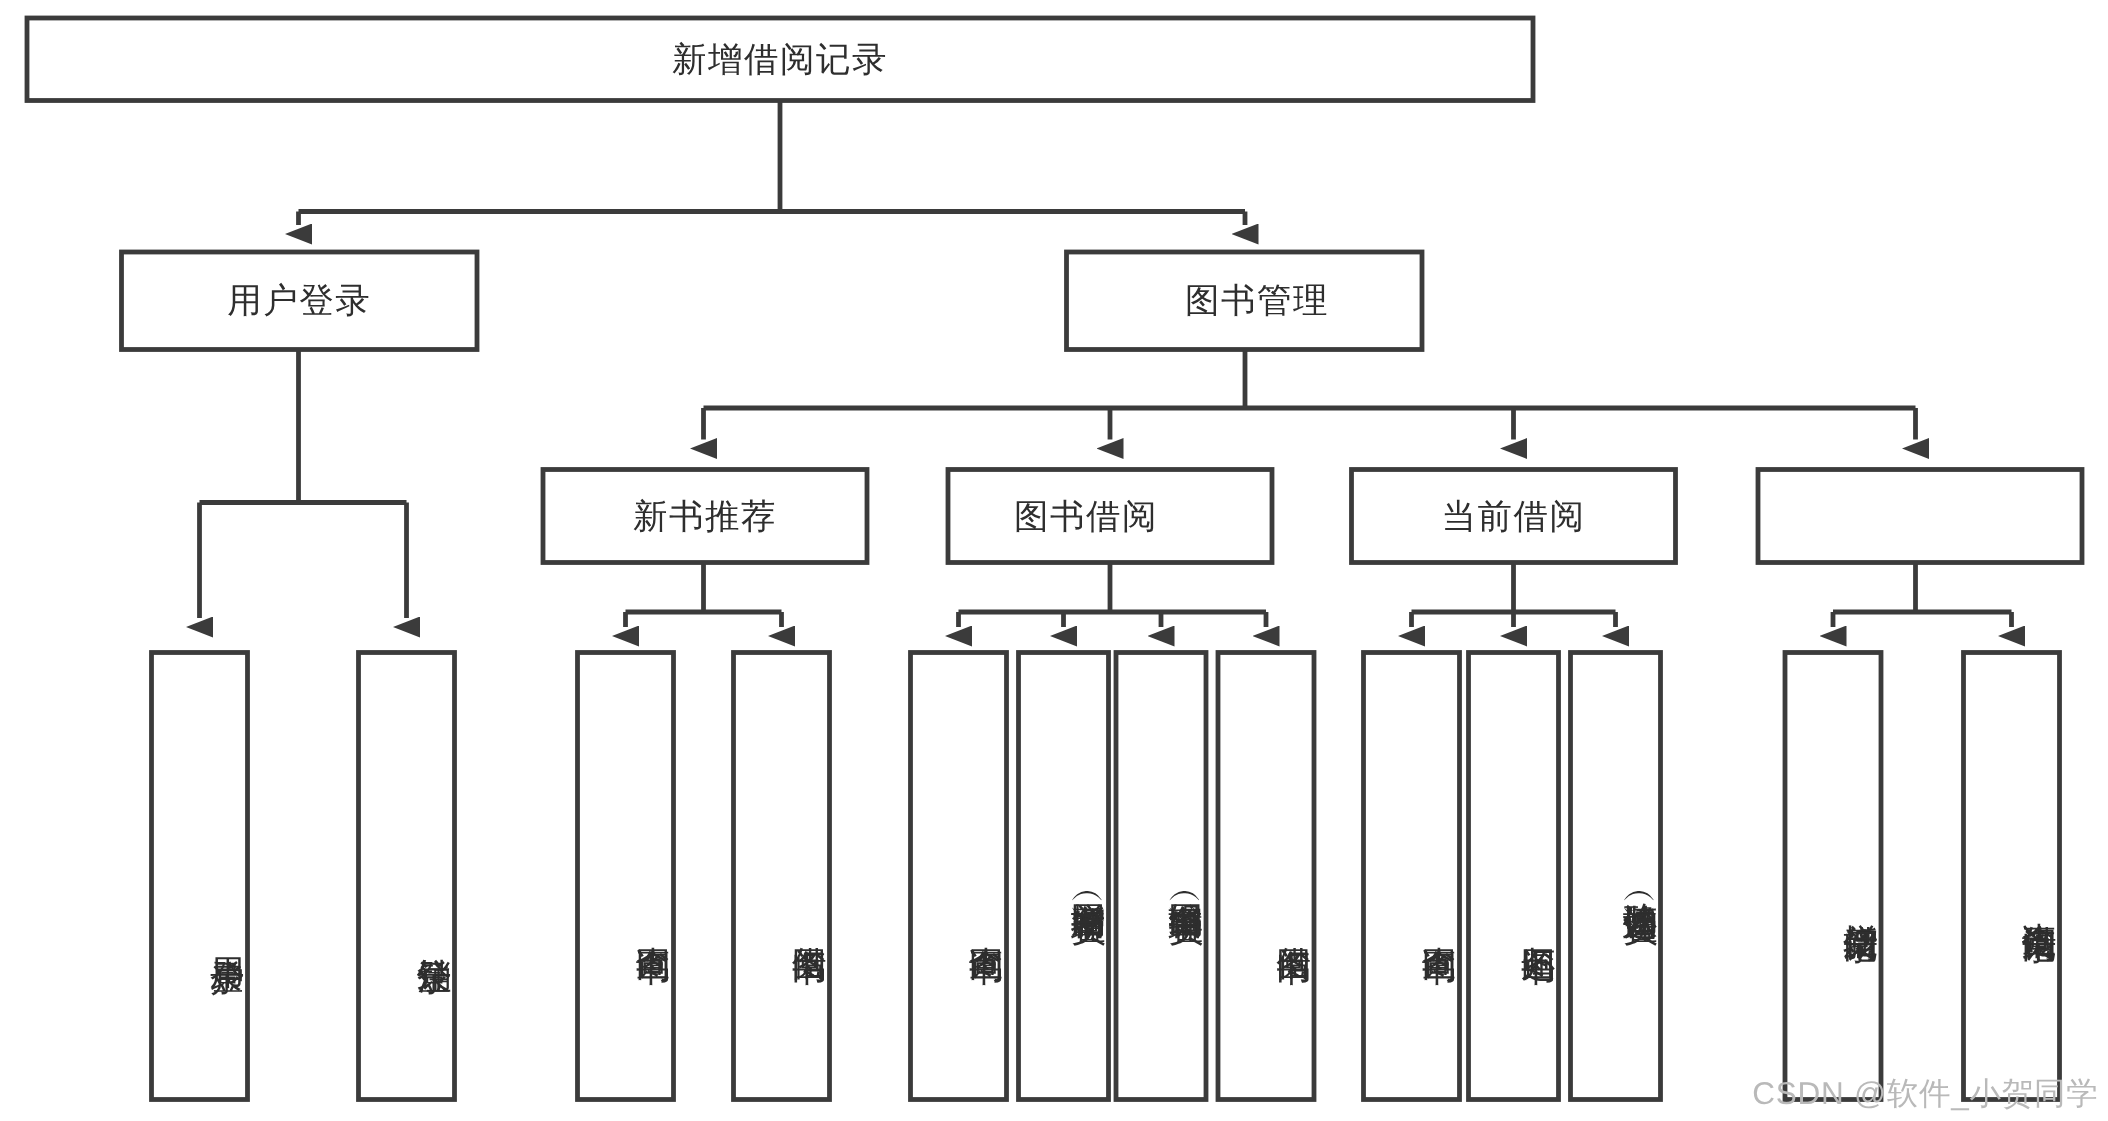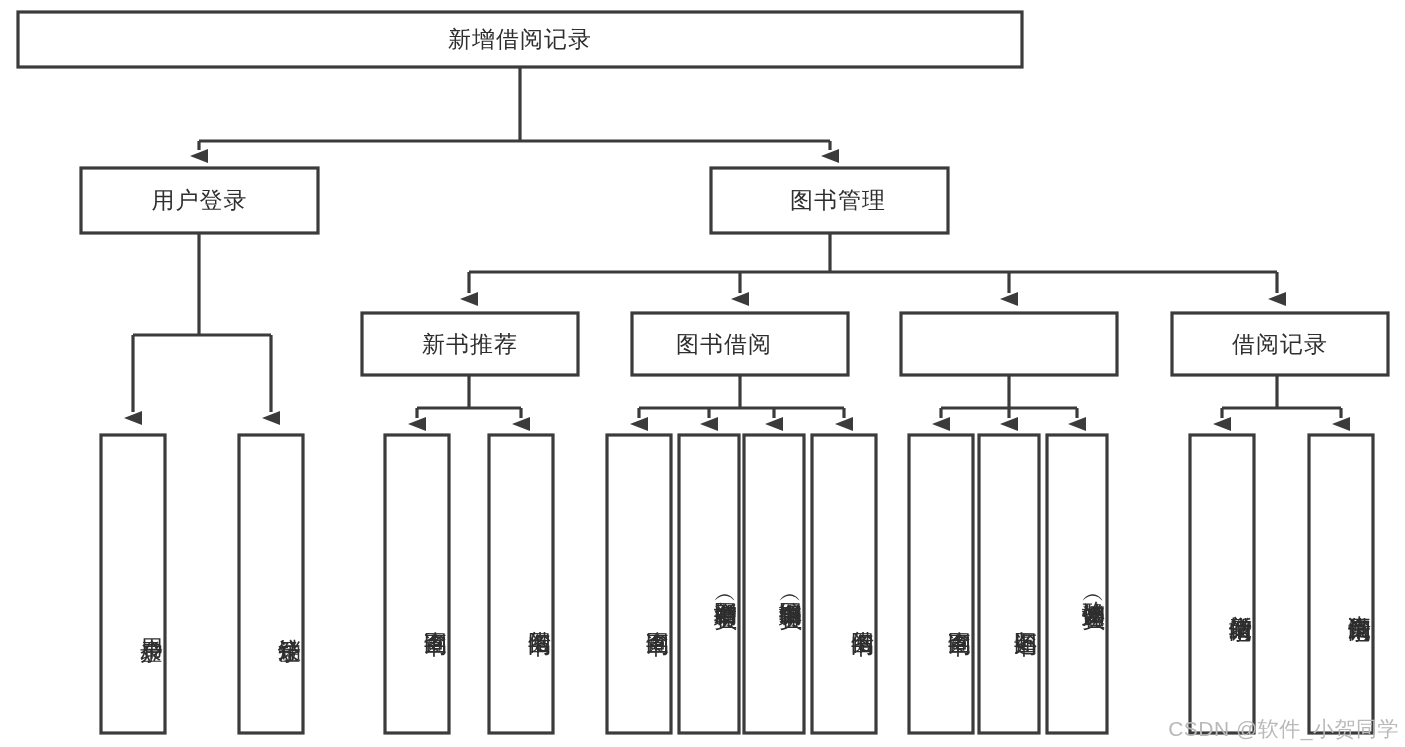--- a/index.html
+++ b/index.html
@@ -106,21 +106,21 @@
     </g>
   </svg>
 
   <div class="mid-label" style="left:18px;top:12px;width:1004px;height:55px;">新增借阅记录</div>
 
   <div class="mid-label" style="left:81px;top:168px;width:237px;height:65px;">用户登录</div>
   <div class="mid-label" style="left:711px;top:168px;width:254px;height:65px;font-family:Liberation Serif, serif;">图书管理</div>
 
   <div class="mid-label" style="left:362px;top:313px;width:216px;height:62px;border-radius:19px;">新书推荐</div>
   <div class="mid-label" style="left:616px;top:313px;width:216px;height:62px;">图书借阅</div>
-  <div class="mid-label" style="left:1172px;top:313px;width:216px;height:62px;">借阅记录</div>
+  <div class="mid-label" style="left:901px;top:313px;width:216px;height:62px;">当前借阅</div>
 
   <div class="leaf-wrap" style="left:101px;top:435px;width:64px;height:298px;padding-top:75px;">用户登录</div>
   <div class="leaf-wrap" style="left:239px;top:435px;width:64px;height:298px;padding-top:75px;">注销登录</div>
 
   <div class="leaf-wrap" style="left:385px;top:435px;width:64px;height:298px;padding-top:62px;">查询图书</div>
   <div class="leaf-wrap" style="left:489px;top:435px;width:64px;height:298px;padding-top:62px;">借阅图书</div>
 
   <div class="leaf-wrap" style="left:607px;top:435px;width:64px;height:298px;padding-top:62px;">查询图书</div>
   <div class="leaf-wrap" style="left:679px;top:435px;width:60px;height:298px;padding-top:6px;">新增图书（管理员）</div>
   <div class="leaf-wrap" style="left:744px;top:435px;width:60px;height:298px;padding-top:6px;">编辑图书（管理员）</div>

